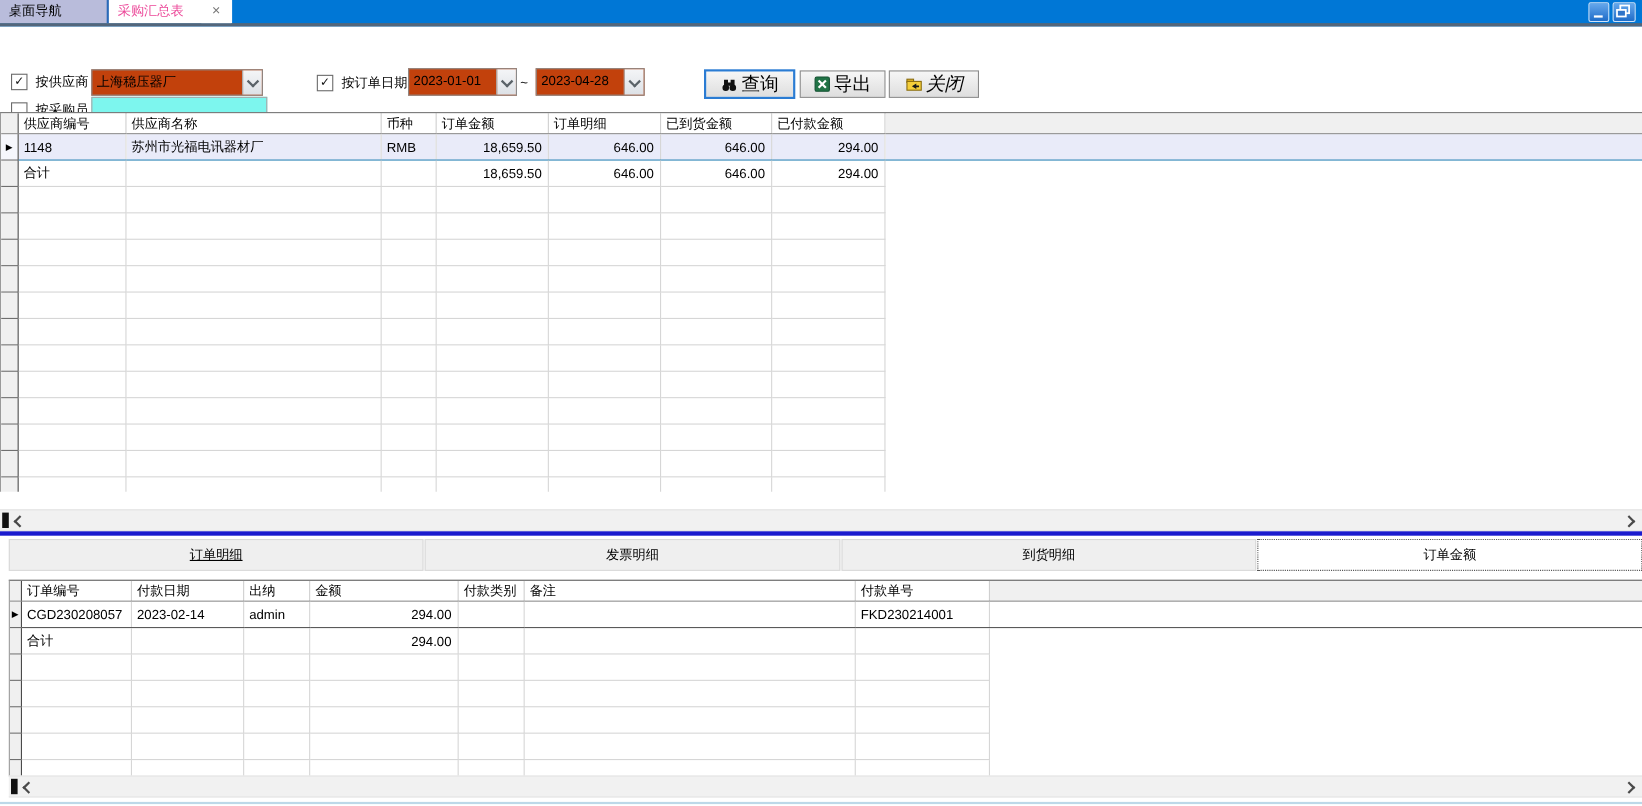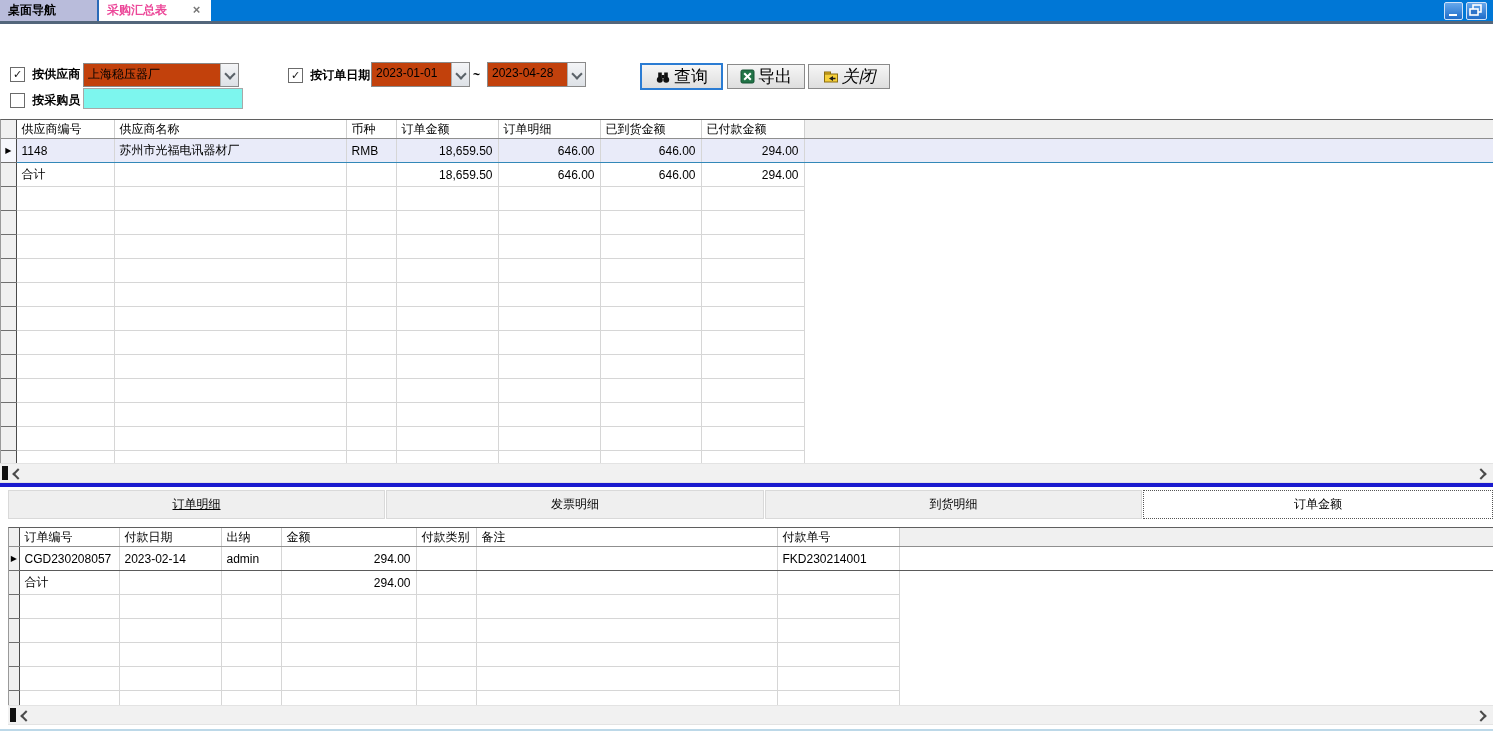--- a/index.html
+++ b/index.html
@@ -1,18 +1,18 @@
 <!DOCTYPE html>
 <html><head>
 <meta charset="utf-8">
 <style>
   html,body{margin:0;padding:0;}
   body{width:1493px;height:733px;position:relative;background:#ffffff;overflow:hidden;
        font-family:"Liberation Sans","DejaVu Sans",sans-serif;font-size:12px;color:#000;}
-  .abs{position:absolute;font-weight:bold;}
+  .abs{position:absolute;}
 
   
   #tabbar{left:0;top:0;width:1493px;height:21px;background:#0077d6;border-bottom:3px solid #53667b;}
   .top-tab{position:absolute;top:0;height:21px;line-height:21px;padding:0 8px;white-space:nowrap;cursor:default;}
   #tab-desktop{left:0;width:81px;background:#b9bcdb;color:#000;border-right:2px solid #2a6ab8;}
   #tab-report{left:99px;width:96px;background:#ffffff;color:#ec4899;}
   #tab-close{position:absolute;left:183px;top:0;width:27px;height:21px;background:#ffffff;color:#777;
              text-align:center;line-height:20px;font-size:13px;}
 
   .win-btn{position:absolute;top:2px;height:16px;border:1px solid #cfe2f8;border-radius:2px;
@@ -53,21 +53,21 @@
                 overflow:hidden;white-space:nowrap;background:#fff;}
   table.grid td.sel{background:#f0f0f0;border-right:1px solid #4a4a4a;border-bottom:1px solid #6f6f6f;
                     padding:0;text-align:center;font-size:8px;color:#000;}
   table.grid td.filler{border-right:none;border-bottom:none;background:#fff;}
   table.grid .num{text-align:right;}
   tr.selected td{background:#e9ebf9;border-bottom:1px solid #3388b8;}
   tr.selected td.filler{background:#e9ebf9;border-bottom:1px solid #3388b8;}
   tr.selected td.sel{background:#f6f7fc;}
   tr.current td{border-bottom:1px solid #5a5a5a;}
   tr.current td.filler{border-bottom:1px solid #5a5a5a;}
-  #summary-grid{left:0;top:119px;width:1493px;height:344px;border-left:1px solid #9a9a9a;}
+  #summary-grid{left:0;top:102px;width:1493px;height:344px;border-left:1px solid #9a9a9a;}
   #detail-grid{left:8px;top:527px;width:1485px;height:178px;border-left:1px solid #9a9a9a;}
 
   
   .hscroll{position:absolute;height:18px;background:#f1f1f1;border-top:1px solid #e3e3e3;border-bottom:1px solid #e3e3e3;}
   #hscroll-top{left:0;top:463px;width:1493px;}
   #hscroll-bottom{left:8px;top:705px;width:1485px;}
   .hs-grip{position:absolute;left:2px;top:2px;width:6px;height:14px;background:#111;}
   .chev-l{position:absolute;top:6px;width:6px;height:6px;border-left:2px solid #4a4a4a;border-bottom:2px solid #4a4a4a;transform:rotate(45deg);}
   .chev-r{position:absolute;top:6px;width:6px;height:6px;border-left:2px solid #4a4a4a;border-bottom:2px solid #4a4a4a;transform:rotate(-135deg);}
 

